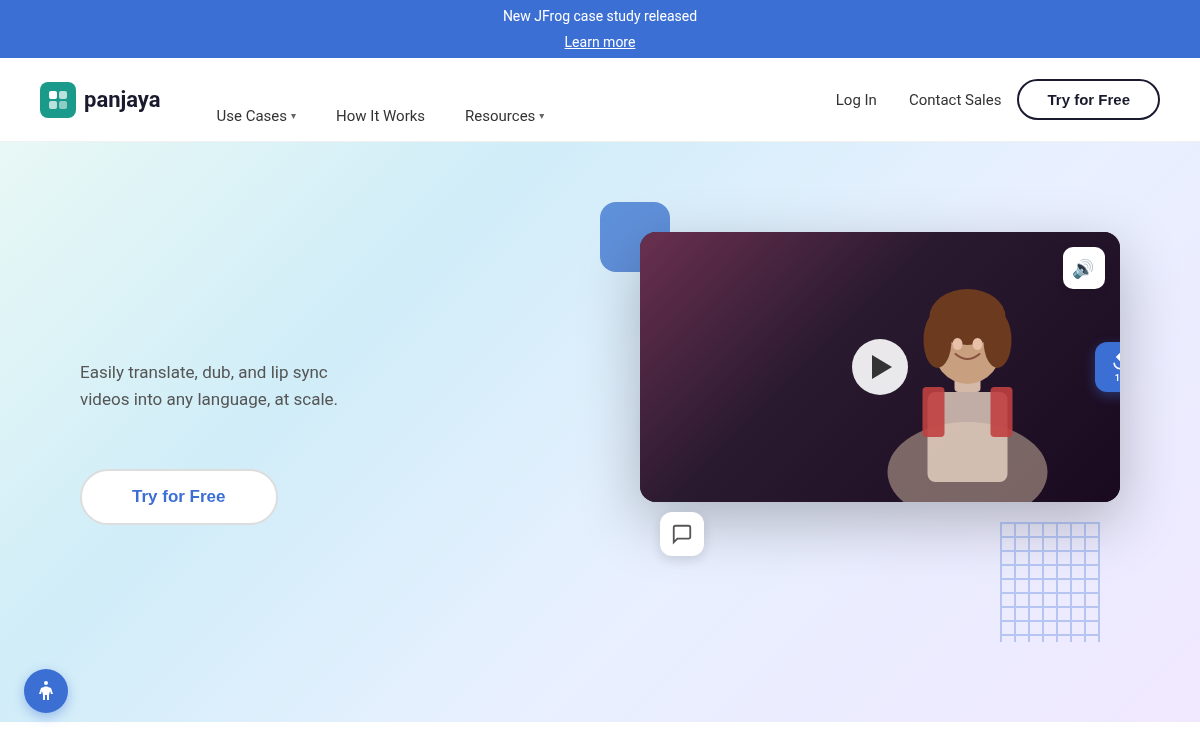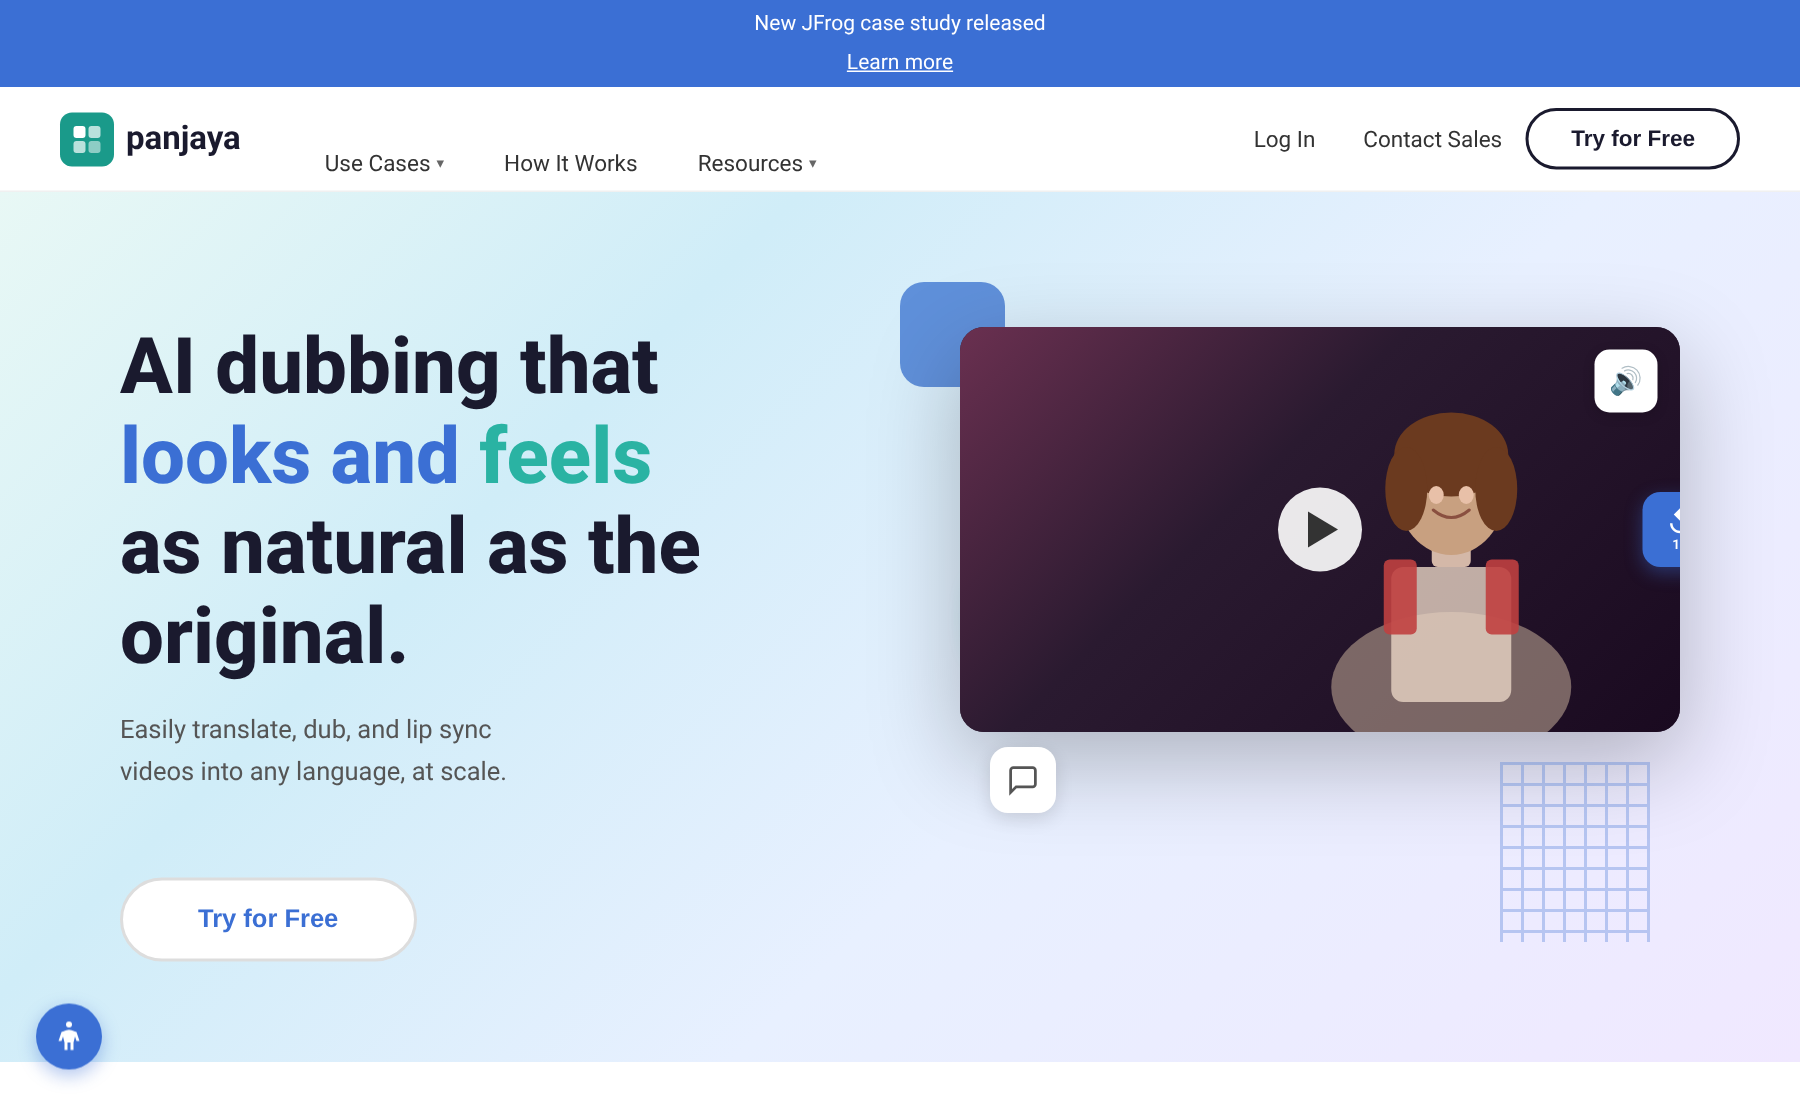--- a/index.html
+++ b/index.html
@@ -24,21 +24,21 @@
       text-decoration: underline;
       cursor: pointer;
     }
 
     
     nav {
       background: white;
       display: flex;
       align-items: center;
       padding: 0 40px;
-      height: 70px;
+      height: 84px;
       border-bottom: 1px solid #f0f0f0;
       position: relative;
       z-index: 10;
     }
     .nav-logo {
       display: flex;
       align-items: center;
       gap: 8px;
       text-decoration: none;
       margin-right: 40px;
@@ -382,26 +382,20 @@
 
   <div class="nav-right">
     <span class="nav-login">Log In</span>
     <span class="nav-contact">Contact Sales</span>
     <button class="nav-cta">Try for Free</button>
   </div>
 </nav>
 
 <section class="hero">
   <div class="hero-content">
-    <h1 class="hero-title">
-      <span>AI dubbing that</span><br>
-      <span class="highlight-blue">looks </span><span class="highlight-blue">and </span><span class="highlight-teal">feels</span><br>
-      <span>as natural as the</span><br>
-      <span>original.</span>
-    </h1>
     <p class="hero-subtitle">Easily translate, dub, and lip sync<br>videos into any language, at scale.</p>
     <button class="hero-cta">Try for Free</button>
   </div>
 
   <div class="hero-visual">
 
     <div class="blue-shape"></div>
 
     <div class="audio-icon" style="position:absolute; left:110px; top:200px;">
       <div class="audio-waves">

